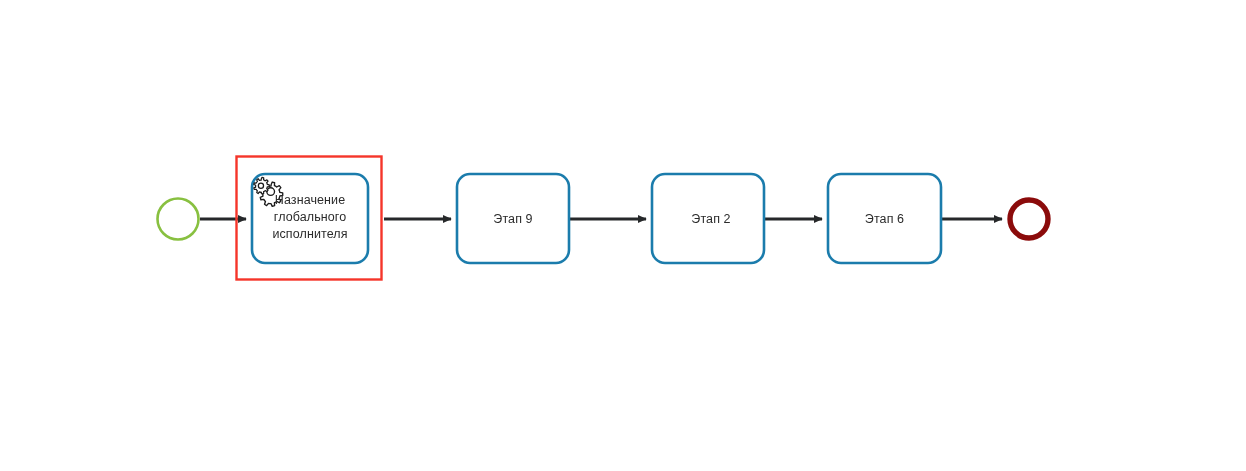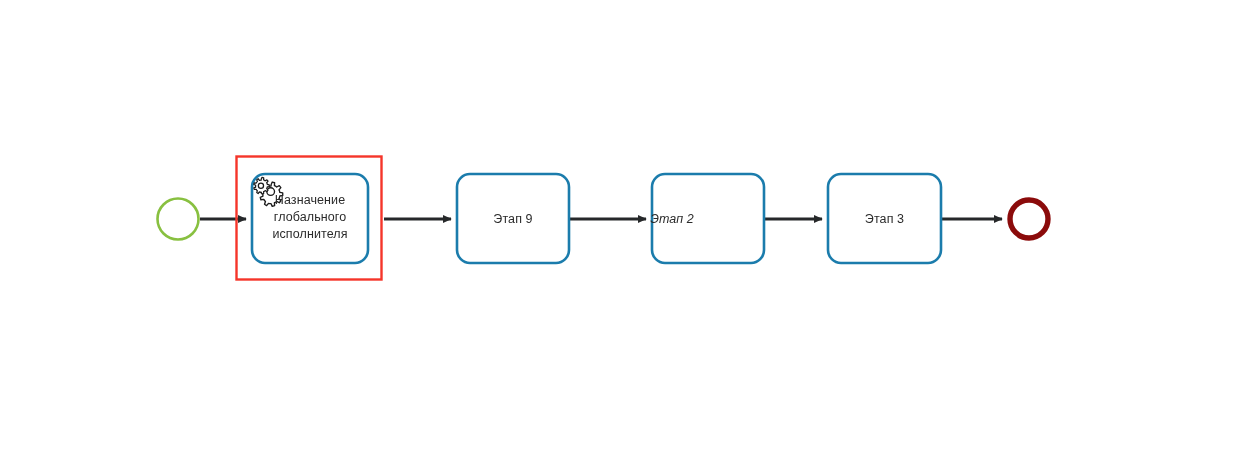--- a/index.html
+++ b/index.html
@@ -145,23 +145,23 @@
       <circle cx="1029" cy="219" r="19" fill="#ffffff" stroke="#8b0b0b" stroke-width="5.4"></circle>
     </g>
   </svg>
 
   <div class="node-label first-task" style="left:251px; top:173px; width:118px; height:91px;">Назначение
 глобального
 исполнителя</div>
 
   <div class="node-label" style="left:456px; top:173px; width:114px; height:91px;">Этап 9</div>
 
-  <div class="node-label" style="left:612px; top:173px; width:120px; height:91px;font-style:italic;">Этап 2</div>
+  <div class="node-label" style="left:651px; top:173px; width:120px; height:91px;">Этап 2</div>
 
-  <div class="node-label" style="left:827px; top:173px; width:115px; height:91px;">Этап 3</div>
+  <div class="node-label" style="left:827px; top:173px; width:115px; height:91px;">Этап 6</div>
 
   <div class="hit" style="left:156px; top:197px; width:44px; height:44px; border-radius:50%;"></div>
   <div class="hit" style="left:251px; top:173px; width:118px; height:91px;"></div>
   <div class="hit" style="left:456px; top:173px; width:114px; height:91px;"></div>
   <div class="hit" style="left:651px; top:173px; width:114px; height:91px;"></div>
   <div class="hit" style="left:827px; top:173px; width:115px; height:91px;"></div>
   <div class="hit" style="left:1007px; top:197px; width:44px; height:44px; border-radius:50%;"></div>
 
 </div>
 

